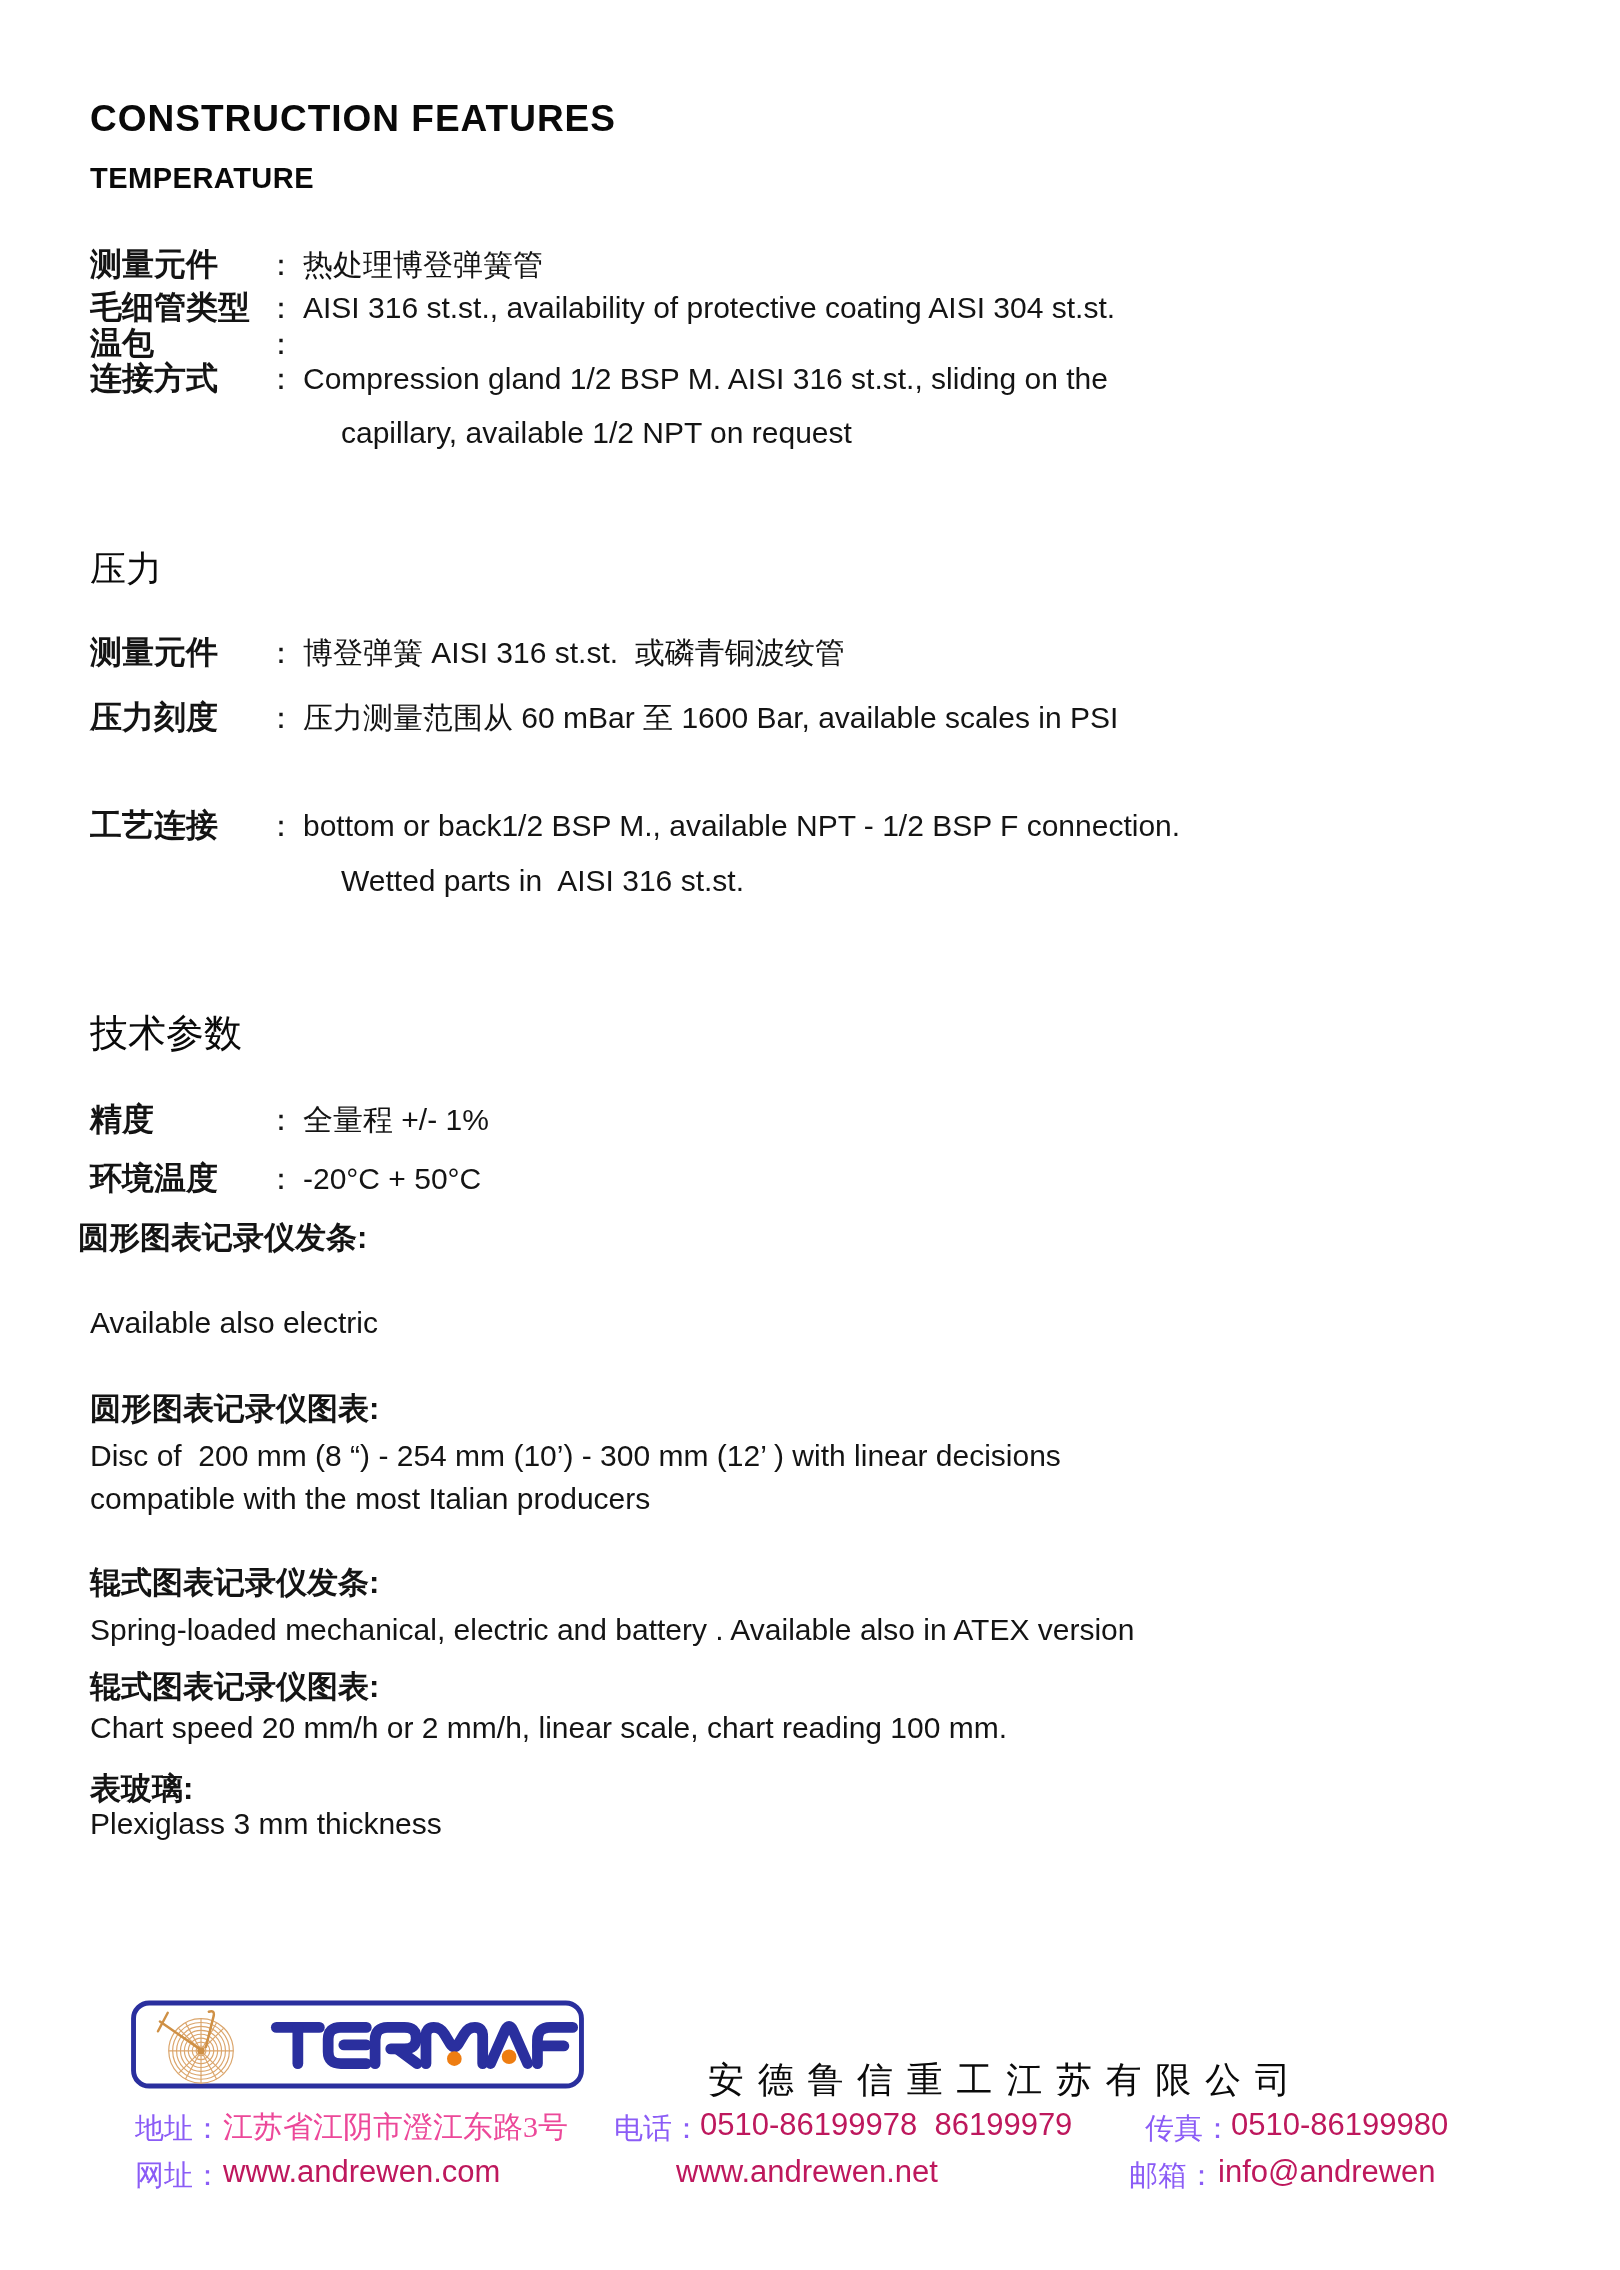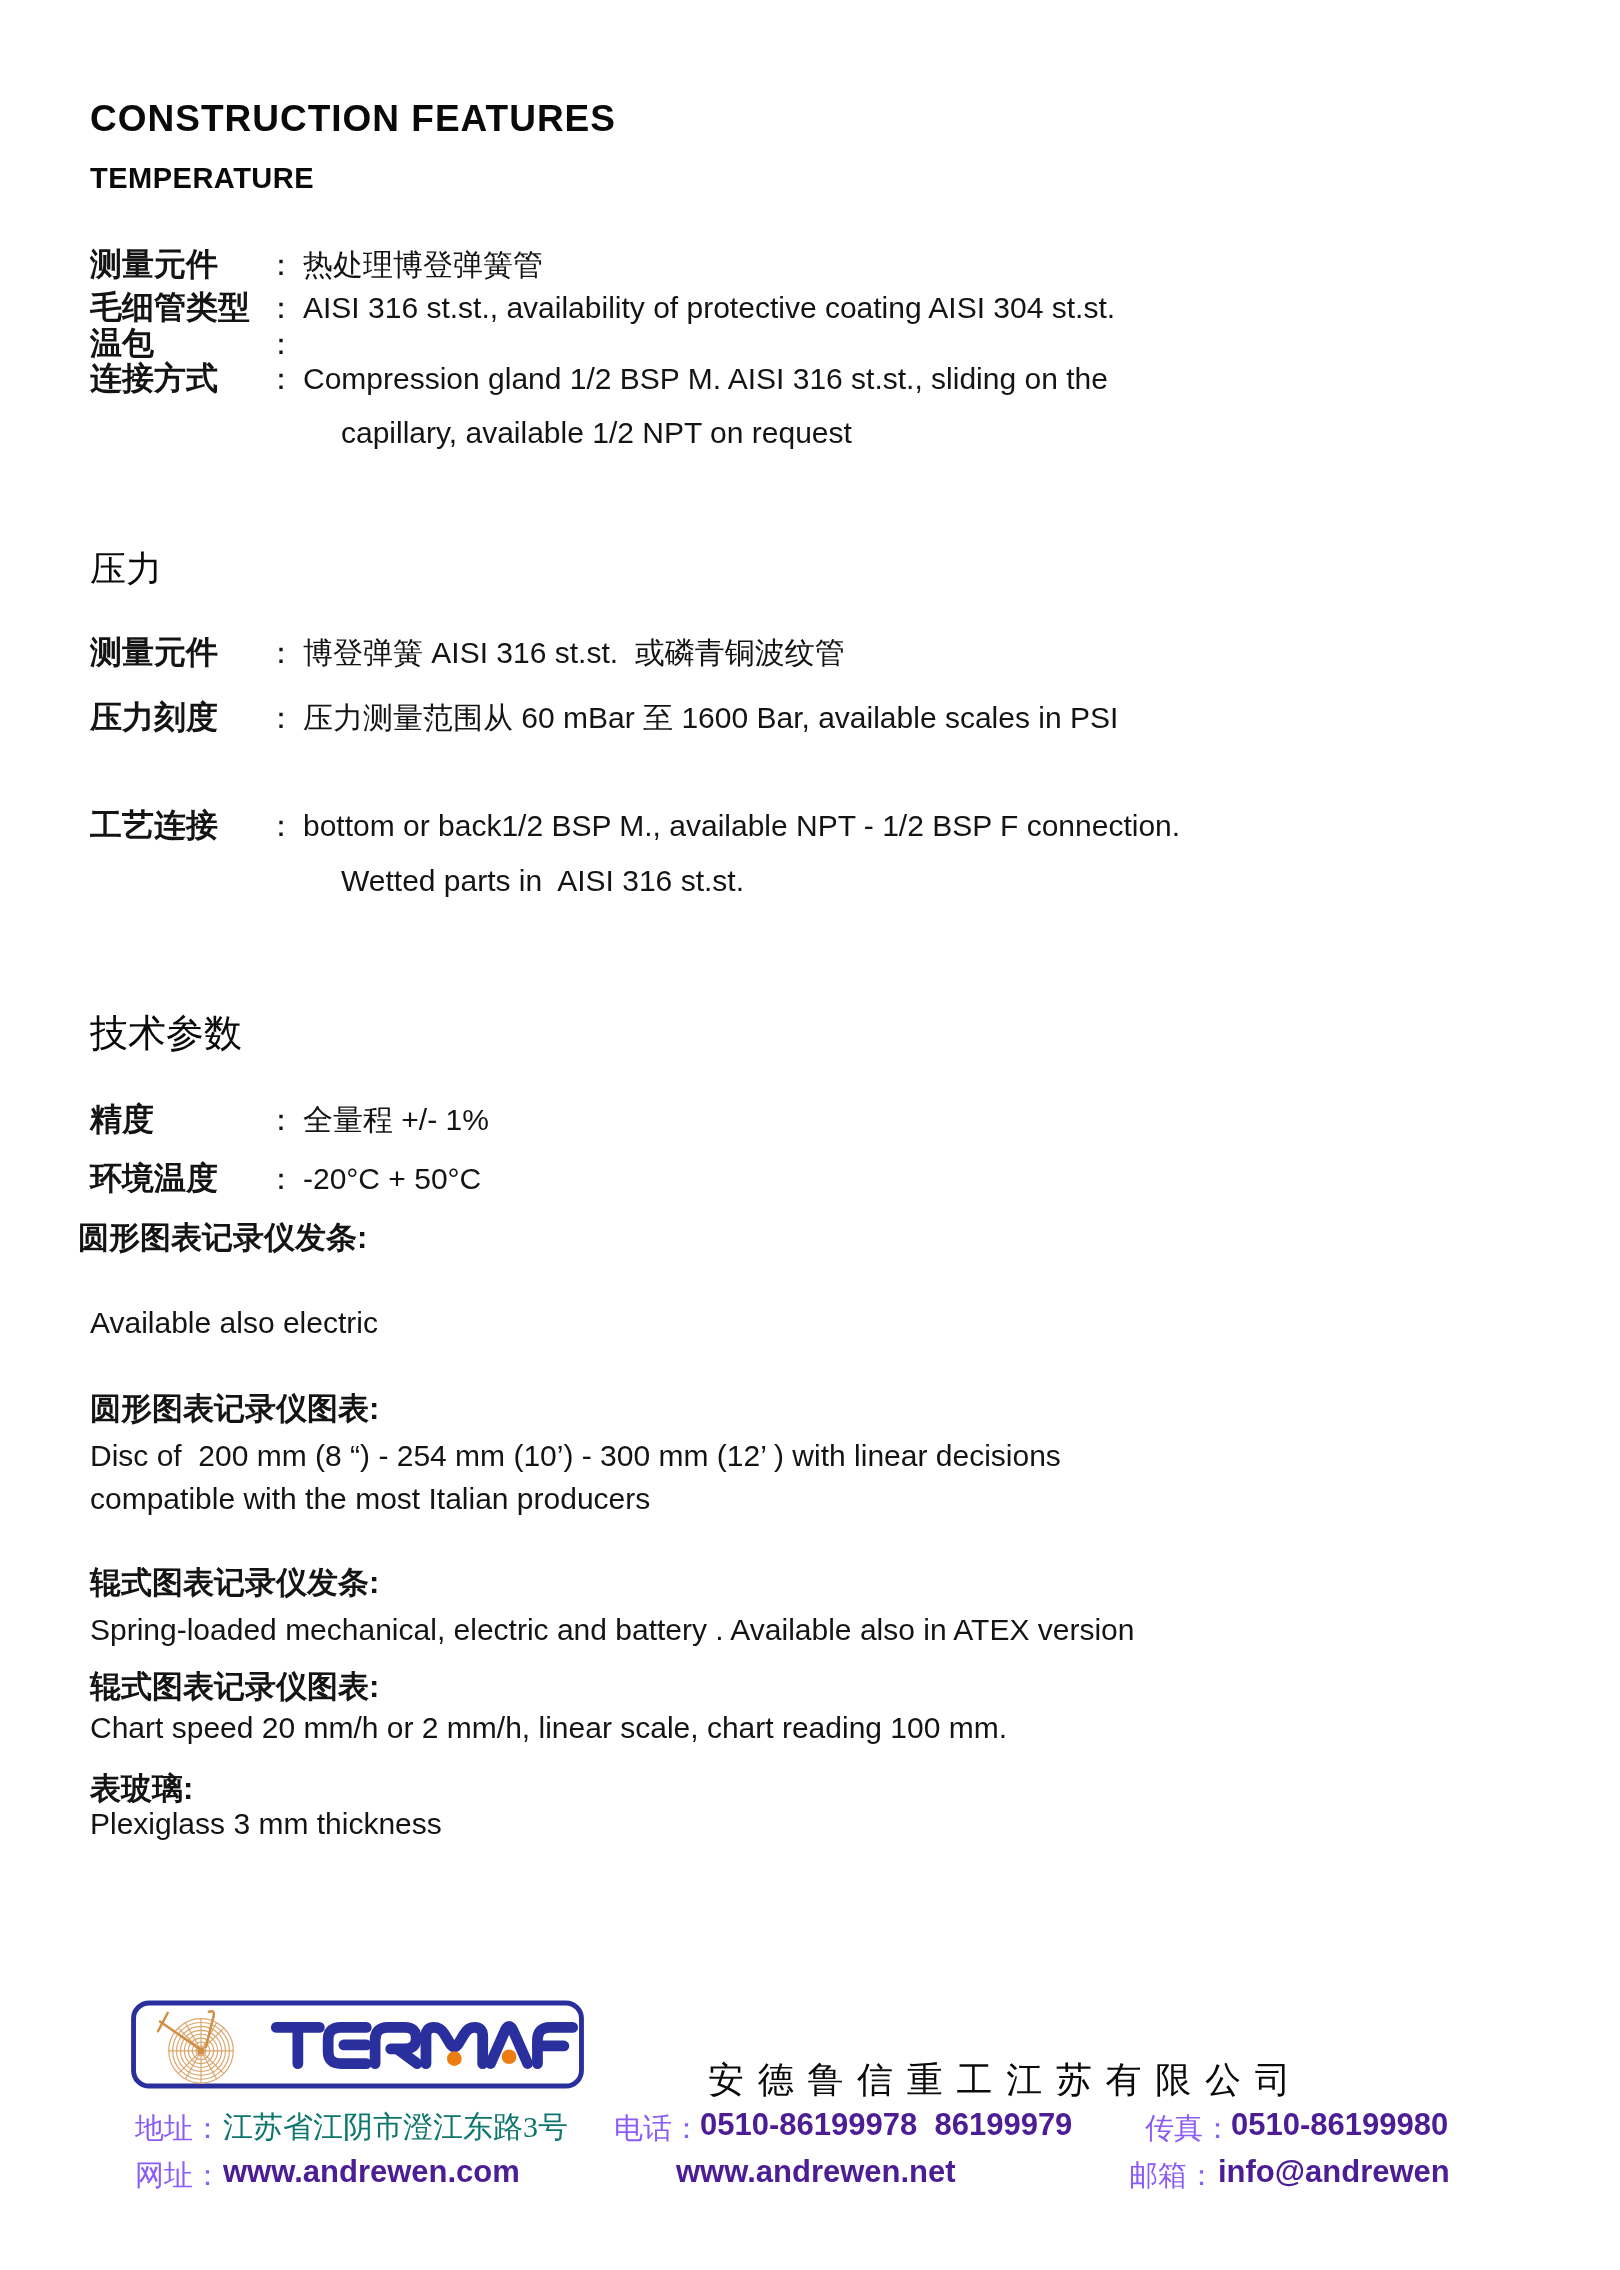--- a/index.html
+++ b/index.html
@@ -17,22 +17,22 @@
   .spec-row{display:flex;align-items:baseline;}
   .spec-label{width:176px;font-weight:bold;font-size:32px;flex:0 0 auto;}
   .spec-colon{width:37px;font-size:30px;flex:0 0 auto;}
   .spec-value{font-size:30px;white-space:pre;}
   .zh-heading{font-family:"Liberation Serif",serif;font-size:36px;color:#0a0a0a;}
   .para-title{font-weight:bold;font-size:31px;}
   .body-line{font-size:30px;}
   .cont-line{font-size:30px;}
   .company{font-size:36px;letter-spacing:13.7px;color:#0a0a0a;}
   .f-label{font-family:"Liberation Serif",serif;font-size:29px;color:#8b5cf6;}
-  .f-value-zh{font-family:"Liberation Serif",serif;font-size:30px;color:#0f766e;}
-  .f-value{font-weight:bold;font-size:31px;color:#4c1d95;}
+  .f-value-zh{font-family:"Liberation Serif",serif;font-size:30px;color:#ec4899;}
+  .f-value{font-weight:normal;font-size:31px;color:#be185d;}
   .logo-box{position:absolute;}
 </style>
 </head>
 <body>
 
 <div class="page">
 
   <div class="abs title" style="left:90px;top:98px;">CONSTRUCTION FEATURES</div>
   <div class="abs subtitle" style="left:90px;top:162px;">TEMPERATURE</div>
 

